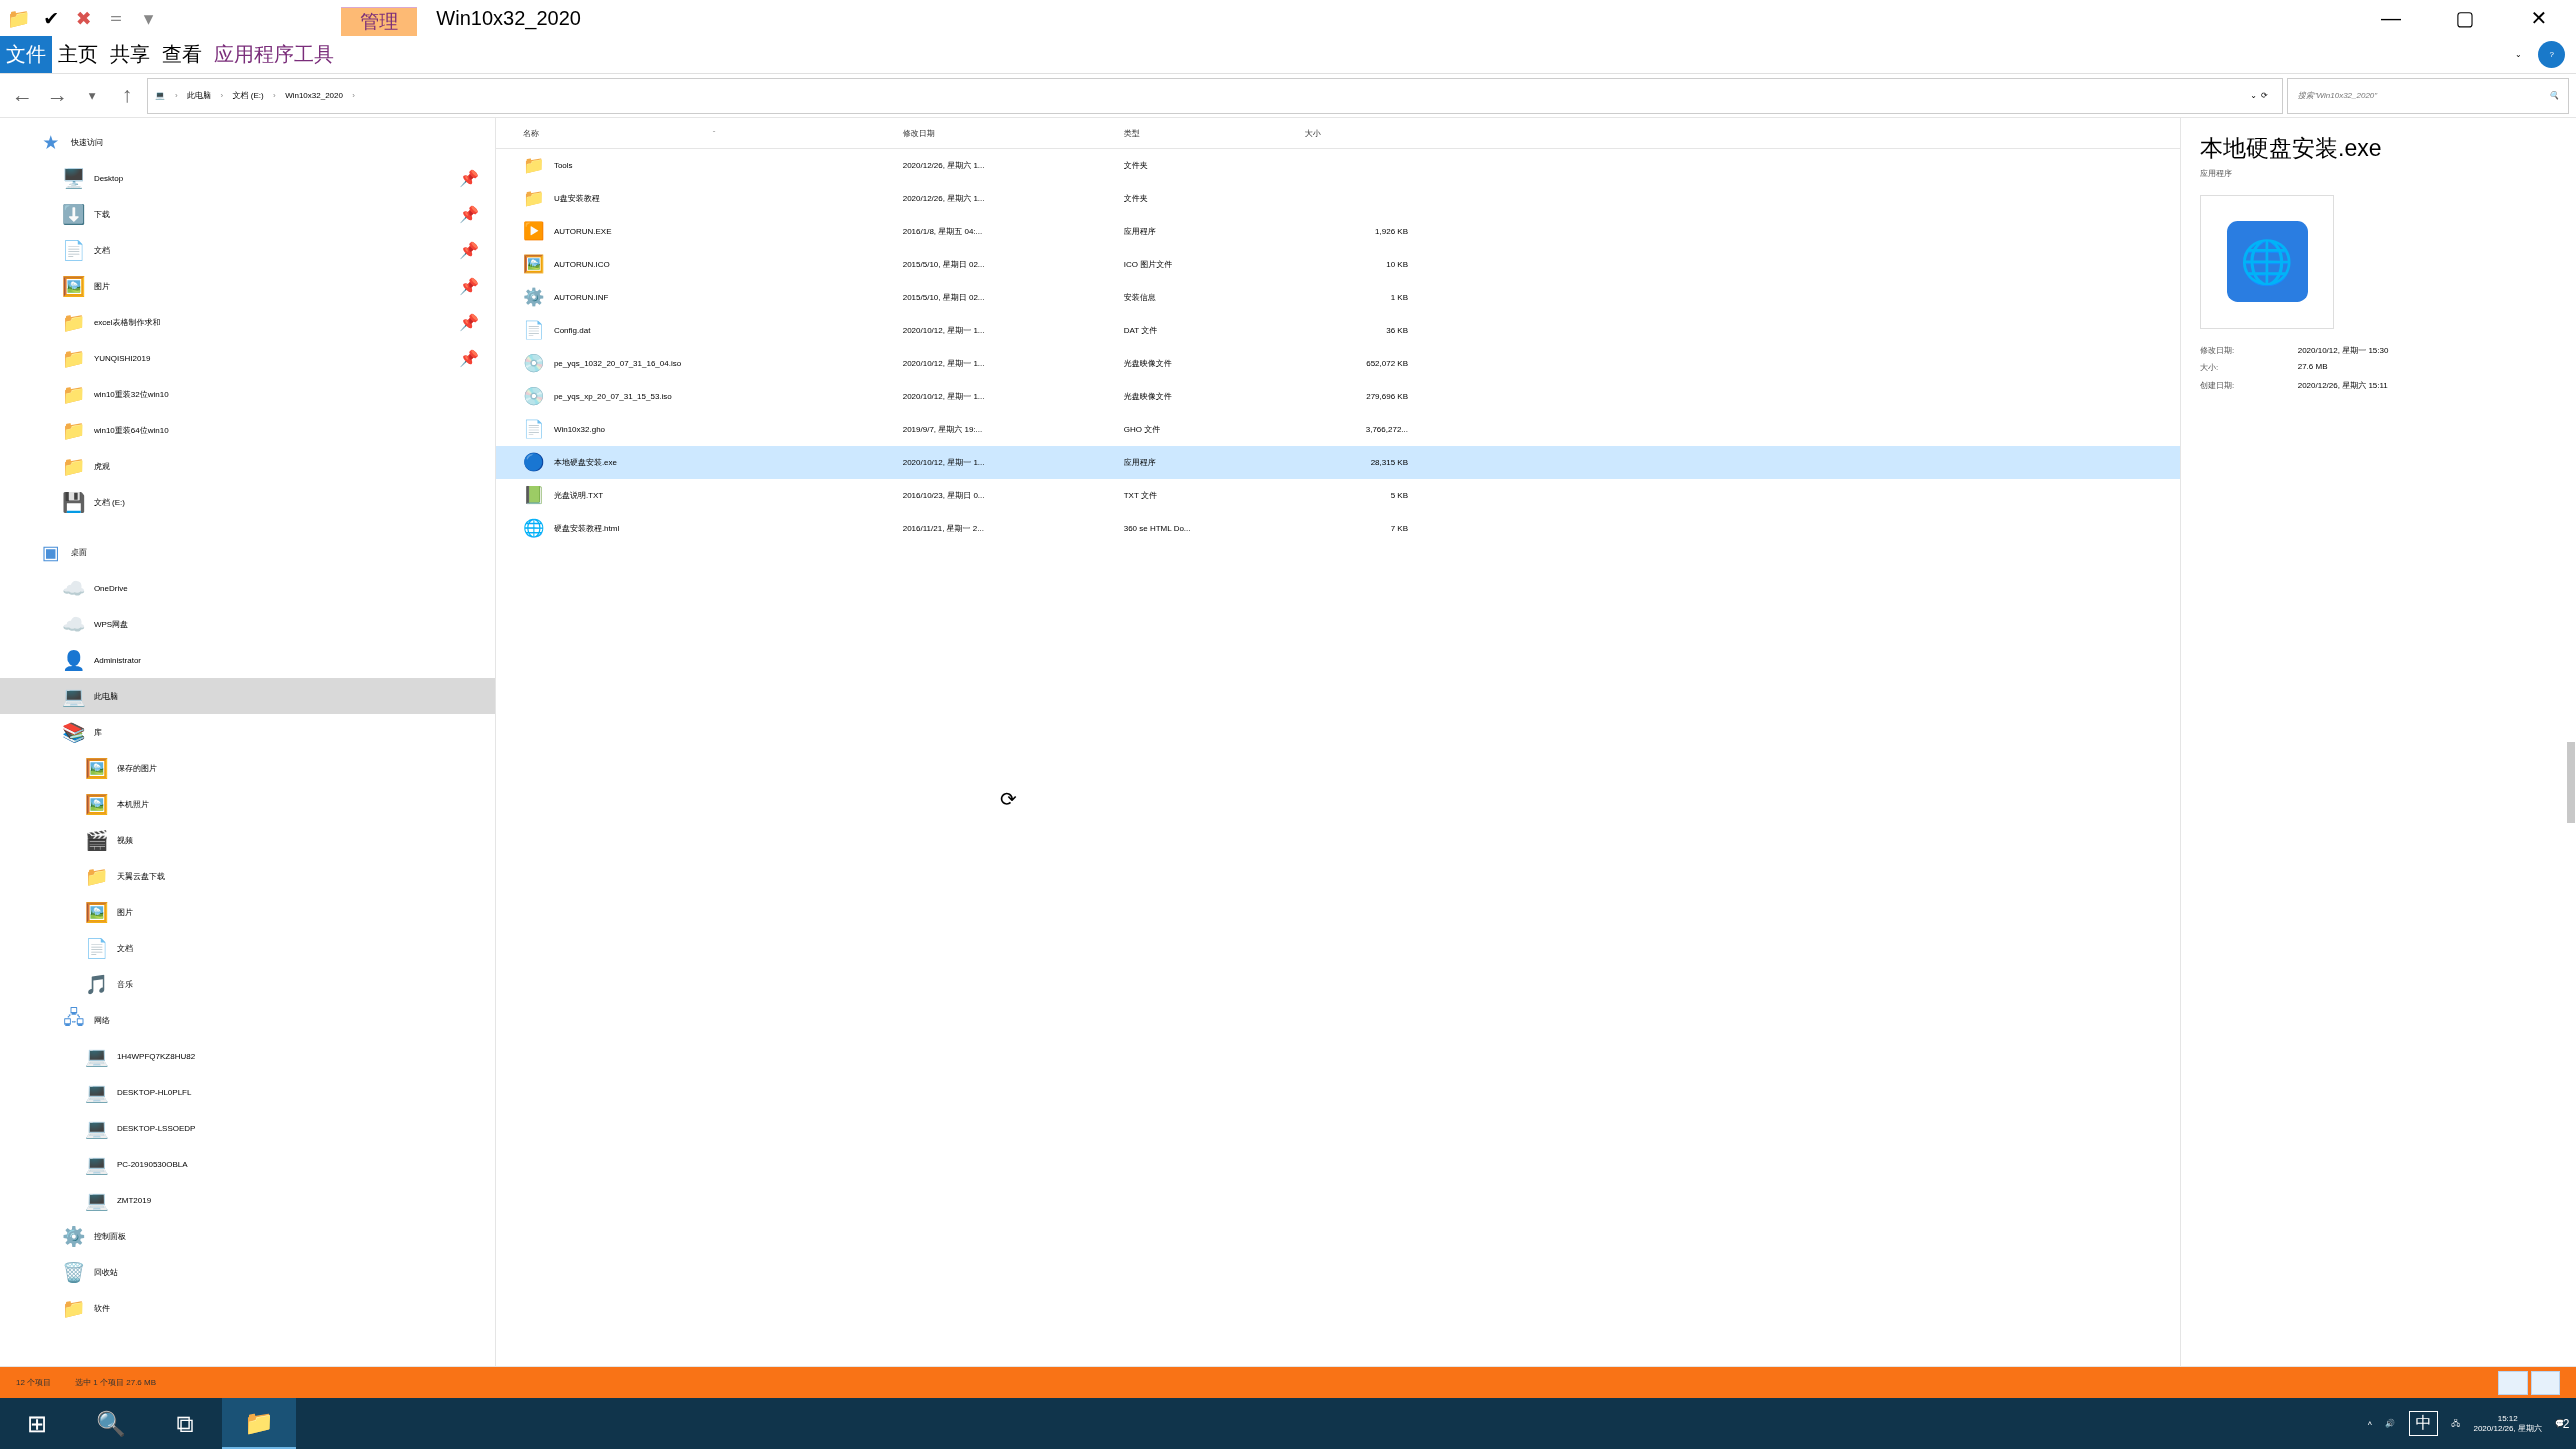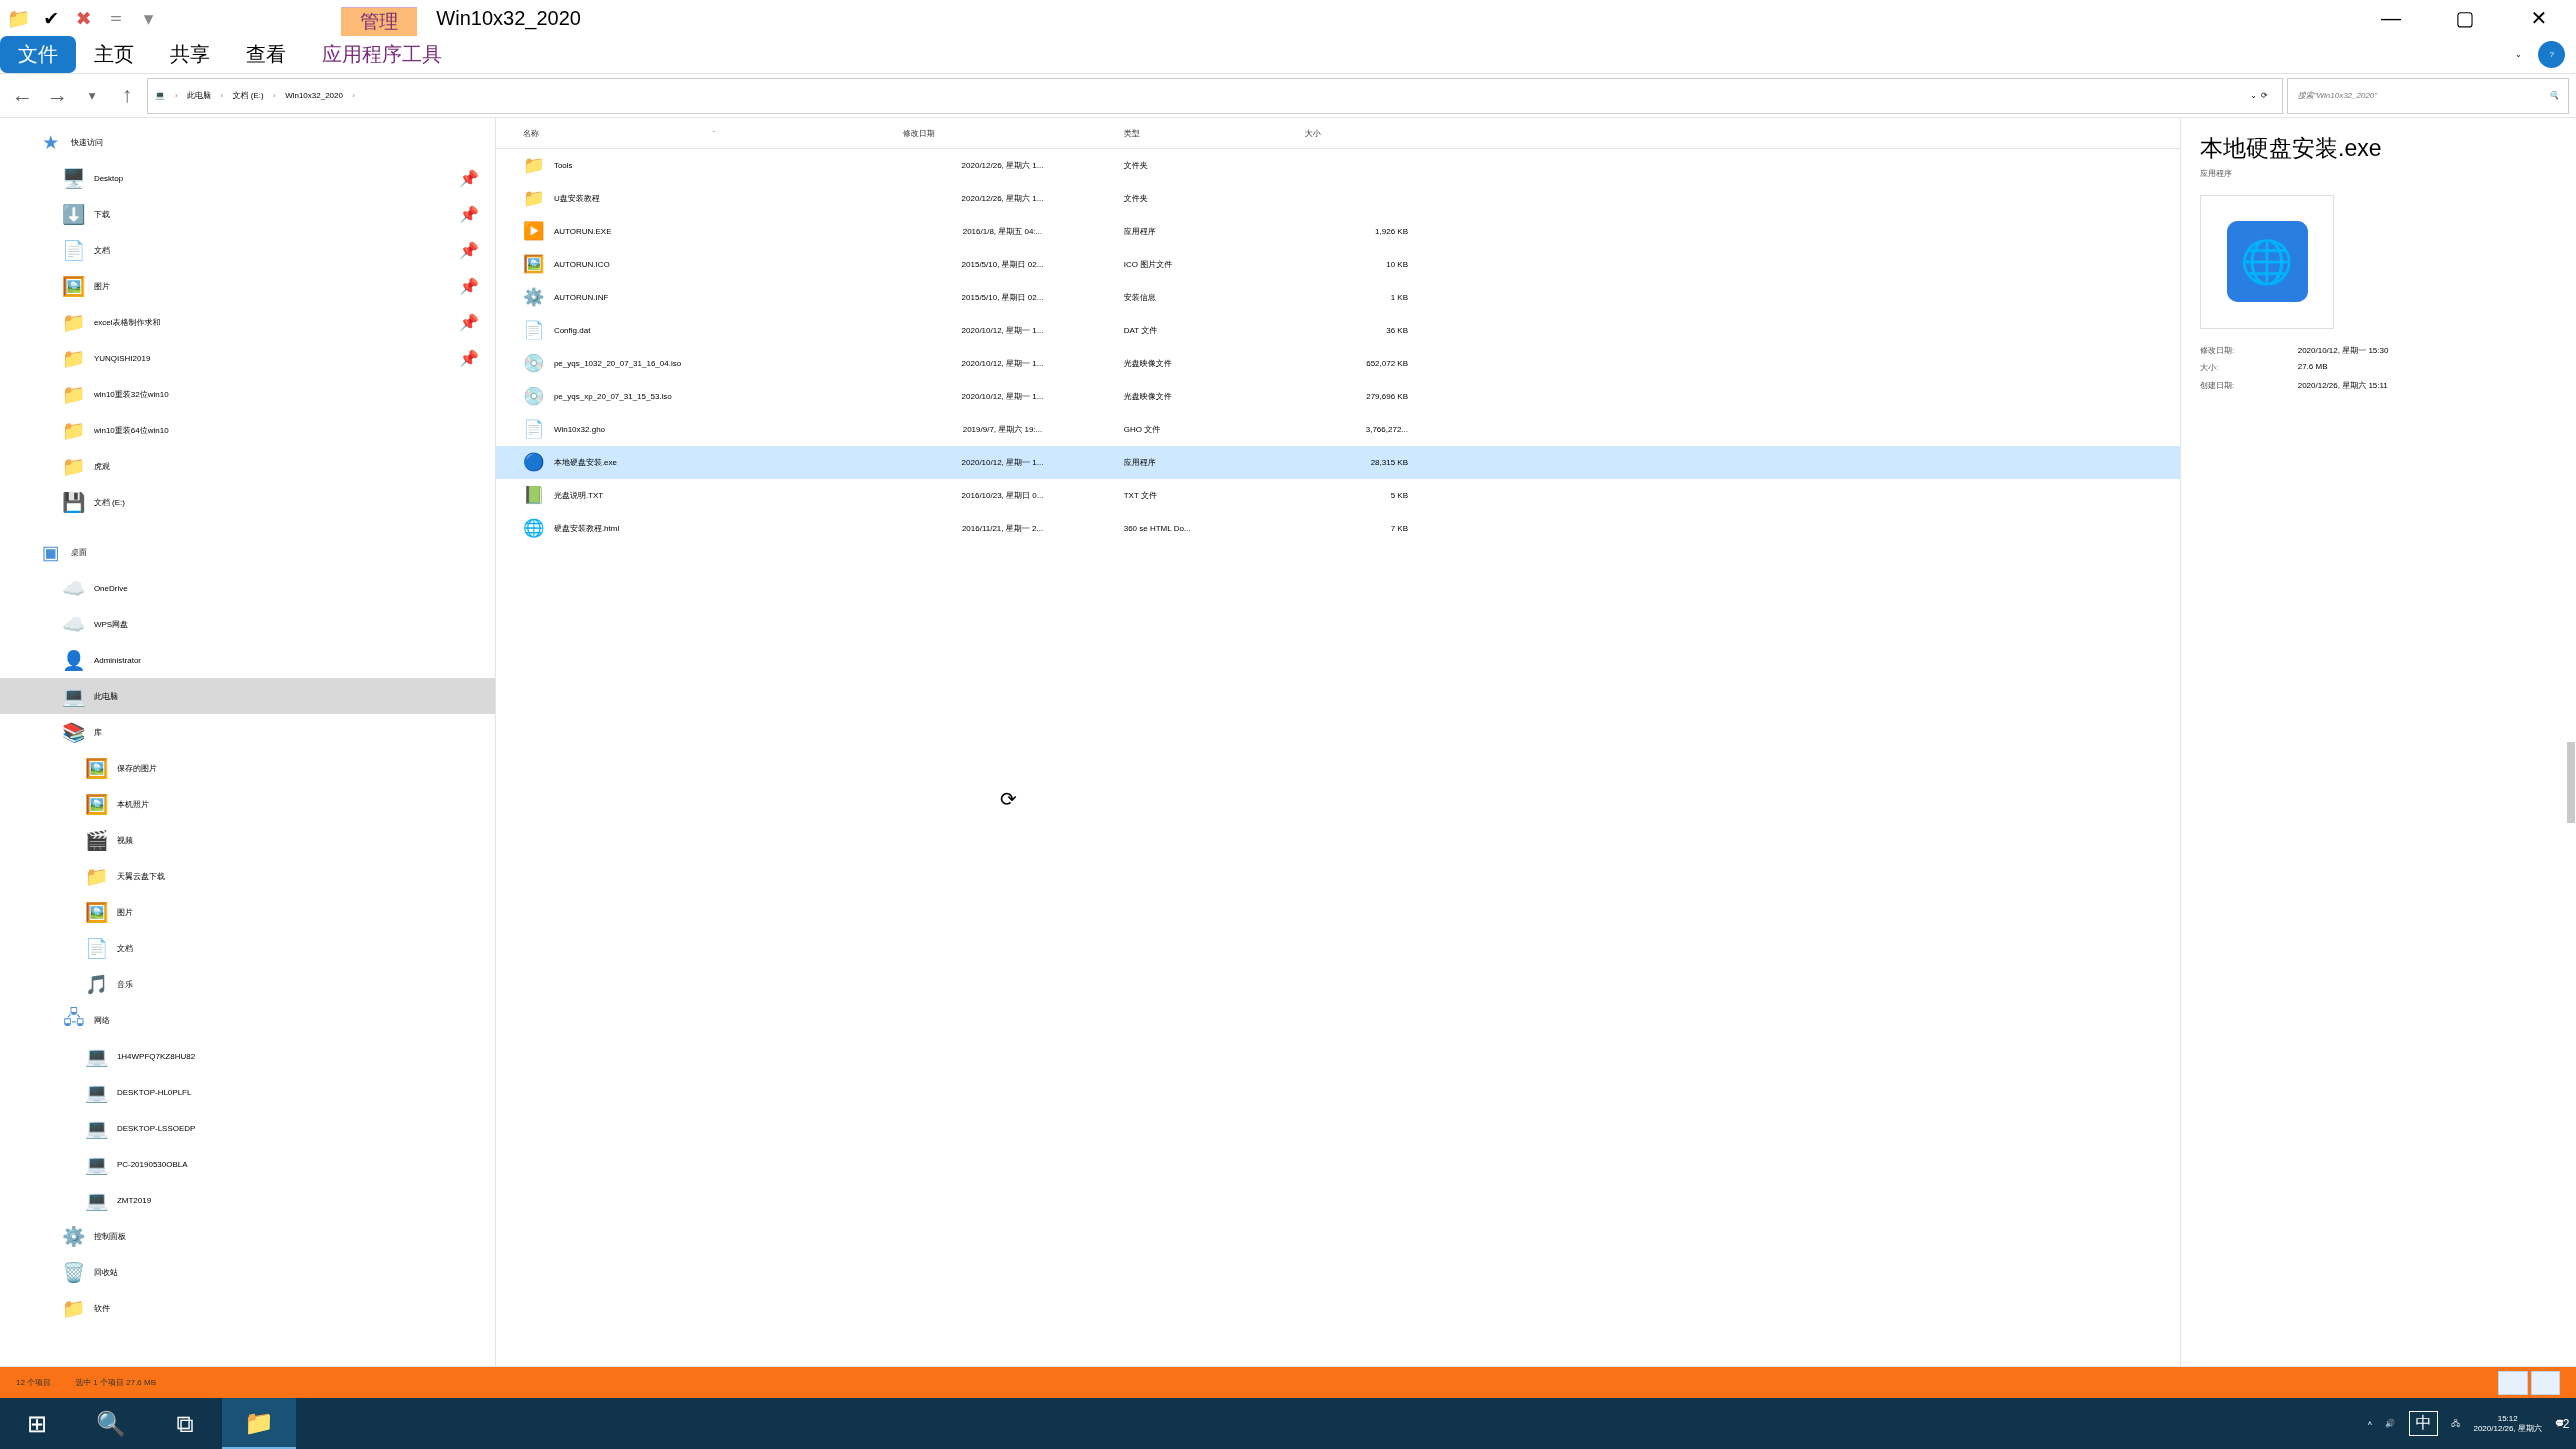--- a/index.html
+++ b/index.html
@@ -9,21 +9,21 @@
 .titlebar { height: 36px; display: flex; align-items: stretch; background: #fff; border-bottom: 0; }
 .qat { display: flex; align-items: center; padding: 0 5.4px; gap: 5.4px; }
 .qat-icon { width: 27px; height: 27px; display: flex; align-items: center; justify-content: center; font-size: 19px; }
 .titlebar .manage-tab { background: #fdba74; color: #7a2d7a; padding: 2.7px 19px; align-self: flex-end; border-top: 1.3px solid #d9a8d3; margin-left: 174px; font-size: 19px; height: 29.5px; display: flex; align-items: center; }
 .titlebar .title { padding: 0 19px; align-self: center; font-size: 20px; }
 .winctrl { margin-left: auto; display: flex; }
 .winctrl div { width: 74px; display: flex; align-items: center; justify-content: center; font-size: 20px; }
 
 
 .ribbon { height: 38px; display: flex; align-items: stretch; background: #fff; border-bottom: 0.7px solid #e0e0e0; }
-.ribbon .tab { padding: 0 18px; display: flex; align-items: center; font-size: 20px; border-radius: 7px; }
+.ribbon .tab { padding: 0 6px; display: flex; align-items: center; font-size: 20px; }
 .ribbon .tab.file { background: #1979ca; color: #fff; }
 .ribbon .tab.context { color: #7a2d7a; }
 
 
 .addrbar { height: 44px; display: flex; align-items: center; padding: 4px 6.7px; gap: 4px; border-bottom: 0.7px solid #e5e5e5; }
 .navbtn { width: 31px; height: 31px; display: flex; align-items: center; justify-content: center; color: #666; font-size: 21.5px; }
 .addr { flex: 1; height: 36px; border: 0.7px solid #ccc; display: flex; align-items: center; padding: 0 8px; font-size: 20px; gap: 9.4px; }
 .addr .crumb { display: flex; align-items: center; gap: 8px; }
 .addr .sep { color: #888; }
 .addr-end { display: flex; gap: 4px; align-items: center; margin-left: auto; padding-right:6.7px;}
@@ -48,21 +48,21 @@
 .col { padding: 0 10.7px; }
 .col.name { width: 396px; padding-left: 27px; display:flex; align-items:center; gap:8px;}
 .col.date { width: 221px; }
 .col.type { width: 181px; }
 .col.size { width: 134px; text-align: left; padding-right: 20px; }
 .rows { }
 .row { height: 33px; display: flex; align-items: center; font-size: 20px; }
 .row.sel { background: #cde8ff; }
 .row .c { padding: 0 10.7px; white-space: nowrap; overflow: hidden; text-overflow: ellipsis; }
 .row .c.name { width: 396px; display: flex; align-items: center; gap: 9.4px; padding-left: 27px; }
-.row .c.date { width: 221px; text-align: center; }
+.row .c.date { width: 221px; }
 .row .c.type { width: 181px; }
 .row .c.size { width: 134px; text-align: right; padding-right: 20px; }
 .fico { width: 21.5px; height: 21.5px; display: inline-flex; align-items: center; justify-content: center; font-size: 17.4px; }
 .cursor-busy { position: absolute; left: 504px; top: 669px; font-size: 20px; }
 
 
 .details { width: 396px; border-left: 0.7px solid #e5e5e5; padding: 14.8px 19px; font-size: 20px; position: relative; }
 .details h3 { font-size: 23px; font-weight: normal; margin-bottom: 4px; }
 .details .sub { color: #555; margin-bottom: 16px; }
 .details .thumb { width: 134px; height: 134px; border: 0.7px solid #ddd; display: flex; align-items: center; justify-content: center; margin-bottom: 16px; background: #fff; }

